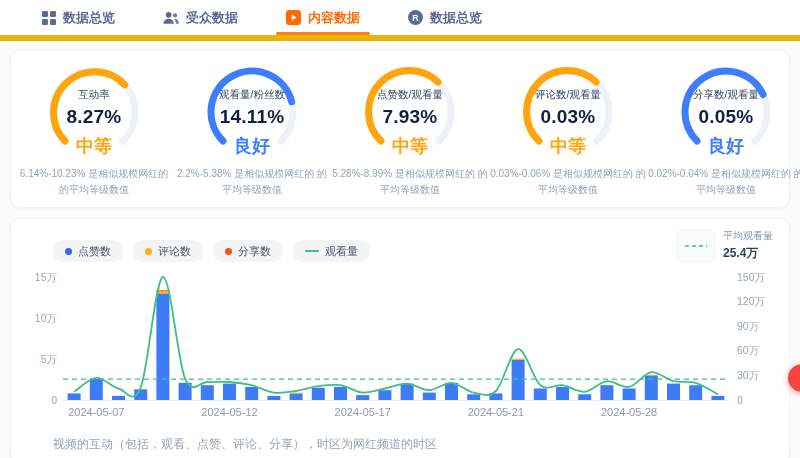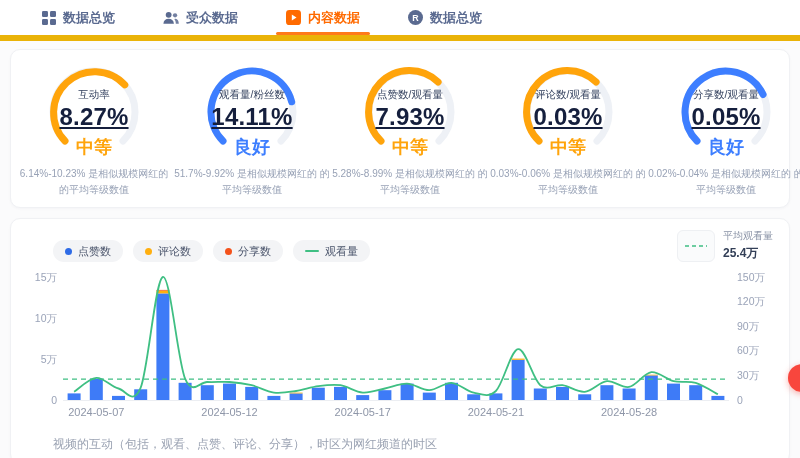--- a/index.html
+++ b/index.html
@@ -21,21 +21,21 @@
     box-shadow:0 1px 3px rgba(30,40,70,.03); }
 
   
   .gauges { display:flex; padding:8px 4px 10px; }
   .gauge { flex:1; display:flex; flex-direction:column; align-items:center; }
   .gauge-vis { position:relative; width:130px; height:100px; }
   .gauge-vis svg { position:absolute; inset:0; }
   .gauge-text { position:absolute; inset:0; display:flex; flex-direction:column;
     align-items:center; justify-content:space-between; padding-top:30px; }
   .g-title { font-size:10.5px; color:#35425f; }
-  .g-value { font-size:24px; font-weight:bold; color:#151f3d; margin-top:1px; letter-spacing:.2px;text-decoration:underline; }
+  .g-value { font-size:19px; font-weight:bold; color:#151f3d; margin-top:1px; letter-spacing:.2px; }
   .g-status { font-size:18px; font-weight:600; margin-top:4px; }
   .g-desc { margin-top:8px; width:158px; text-align:center; font-size:10px;
     line-height:1.55; color:#98a2b6; }
 
   
   .chart-card { margin-top:10px; padding:10px 14px 8px; }
   .chart-head { display:flex; justify-content:space-between; align-items:flex-end; }
   .legend { display:flex; gap:10px; padding-left:28px; }
   .pill { display:flex; align-items:center; gap:6px; height:22px; padding:0 12px;
     background:#f3f4f6; border-radius:11px; font-size:11px; color:#49536a; cursor:pointer; }
@@ -121,21 +121,21 @@
           <svg width="130" height="100" viewBox="0 0 130 100">
             <path d="M 36 83 A 41 41 0 1 1 94 83" stroke="#eef1f6" stroke-width="7" fill="none" stroke-linecap="round"></path>
             <path d="M 36 83 A 41 41 0 1 1 104.7 43.8" stroke="#3D7EFF" stroke-width="7" fill="none" stroke-linecap="round"></path>
           </svg>
           <div class="gauge-text">
             <div class="g-title">观看量/粉丝数</div>
             <div class="g-value">14.11%</div>
             <div class="g-status" style="color: rgb(61, 126, 255);">良好</div>
           </div>
         </div>
-        <div class="g-desc">51.7%-9.92% 是相似规模网红的 的平均等级数值</div>
+        <div class="g-desc">2.2%-5.38% 是相似规模网红的 的平均等级数值</div>
       </div>
       <div class="gauge">
         <div class="gauge-vis">
           <svg width="130" height="100" viewBox="0 0 130 100">
             <path d="M 36 83 A 41 41 0 1 1 94 83" stroke="#eef1f6" stroke-width="7" fill="none" stroke-linecap="round"></path>
             <path d="M 36 83 A 41 41 0 0 1 93.1 24.1" stroke="#FFA40B" stroke-width="7" fill="none" stroke-linecap="round"></path>
           </svg>
           <div class="gauge-text">
             <div class="g-title">点赞数/观看量</div>
             <div class="g-value">7.93%</div>

